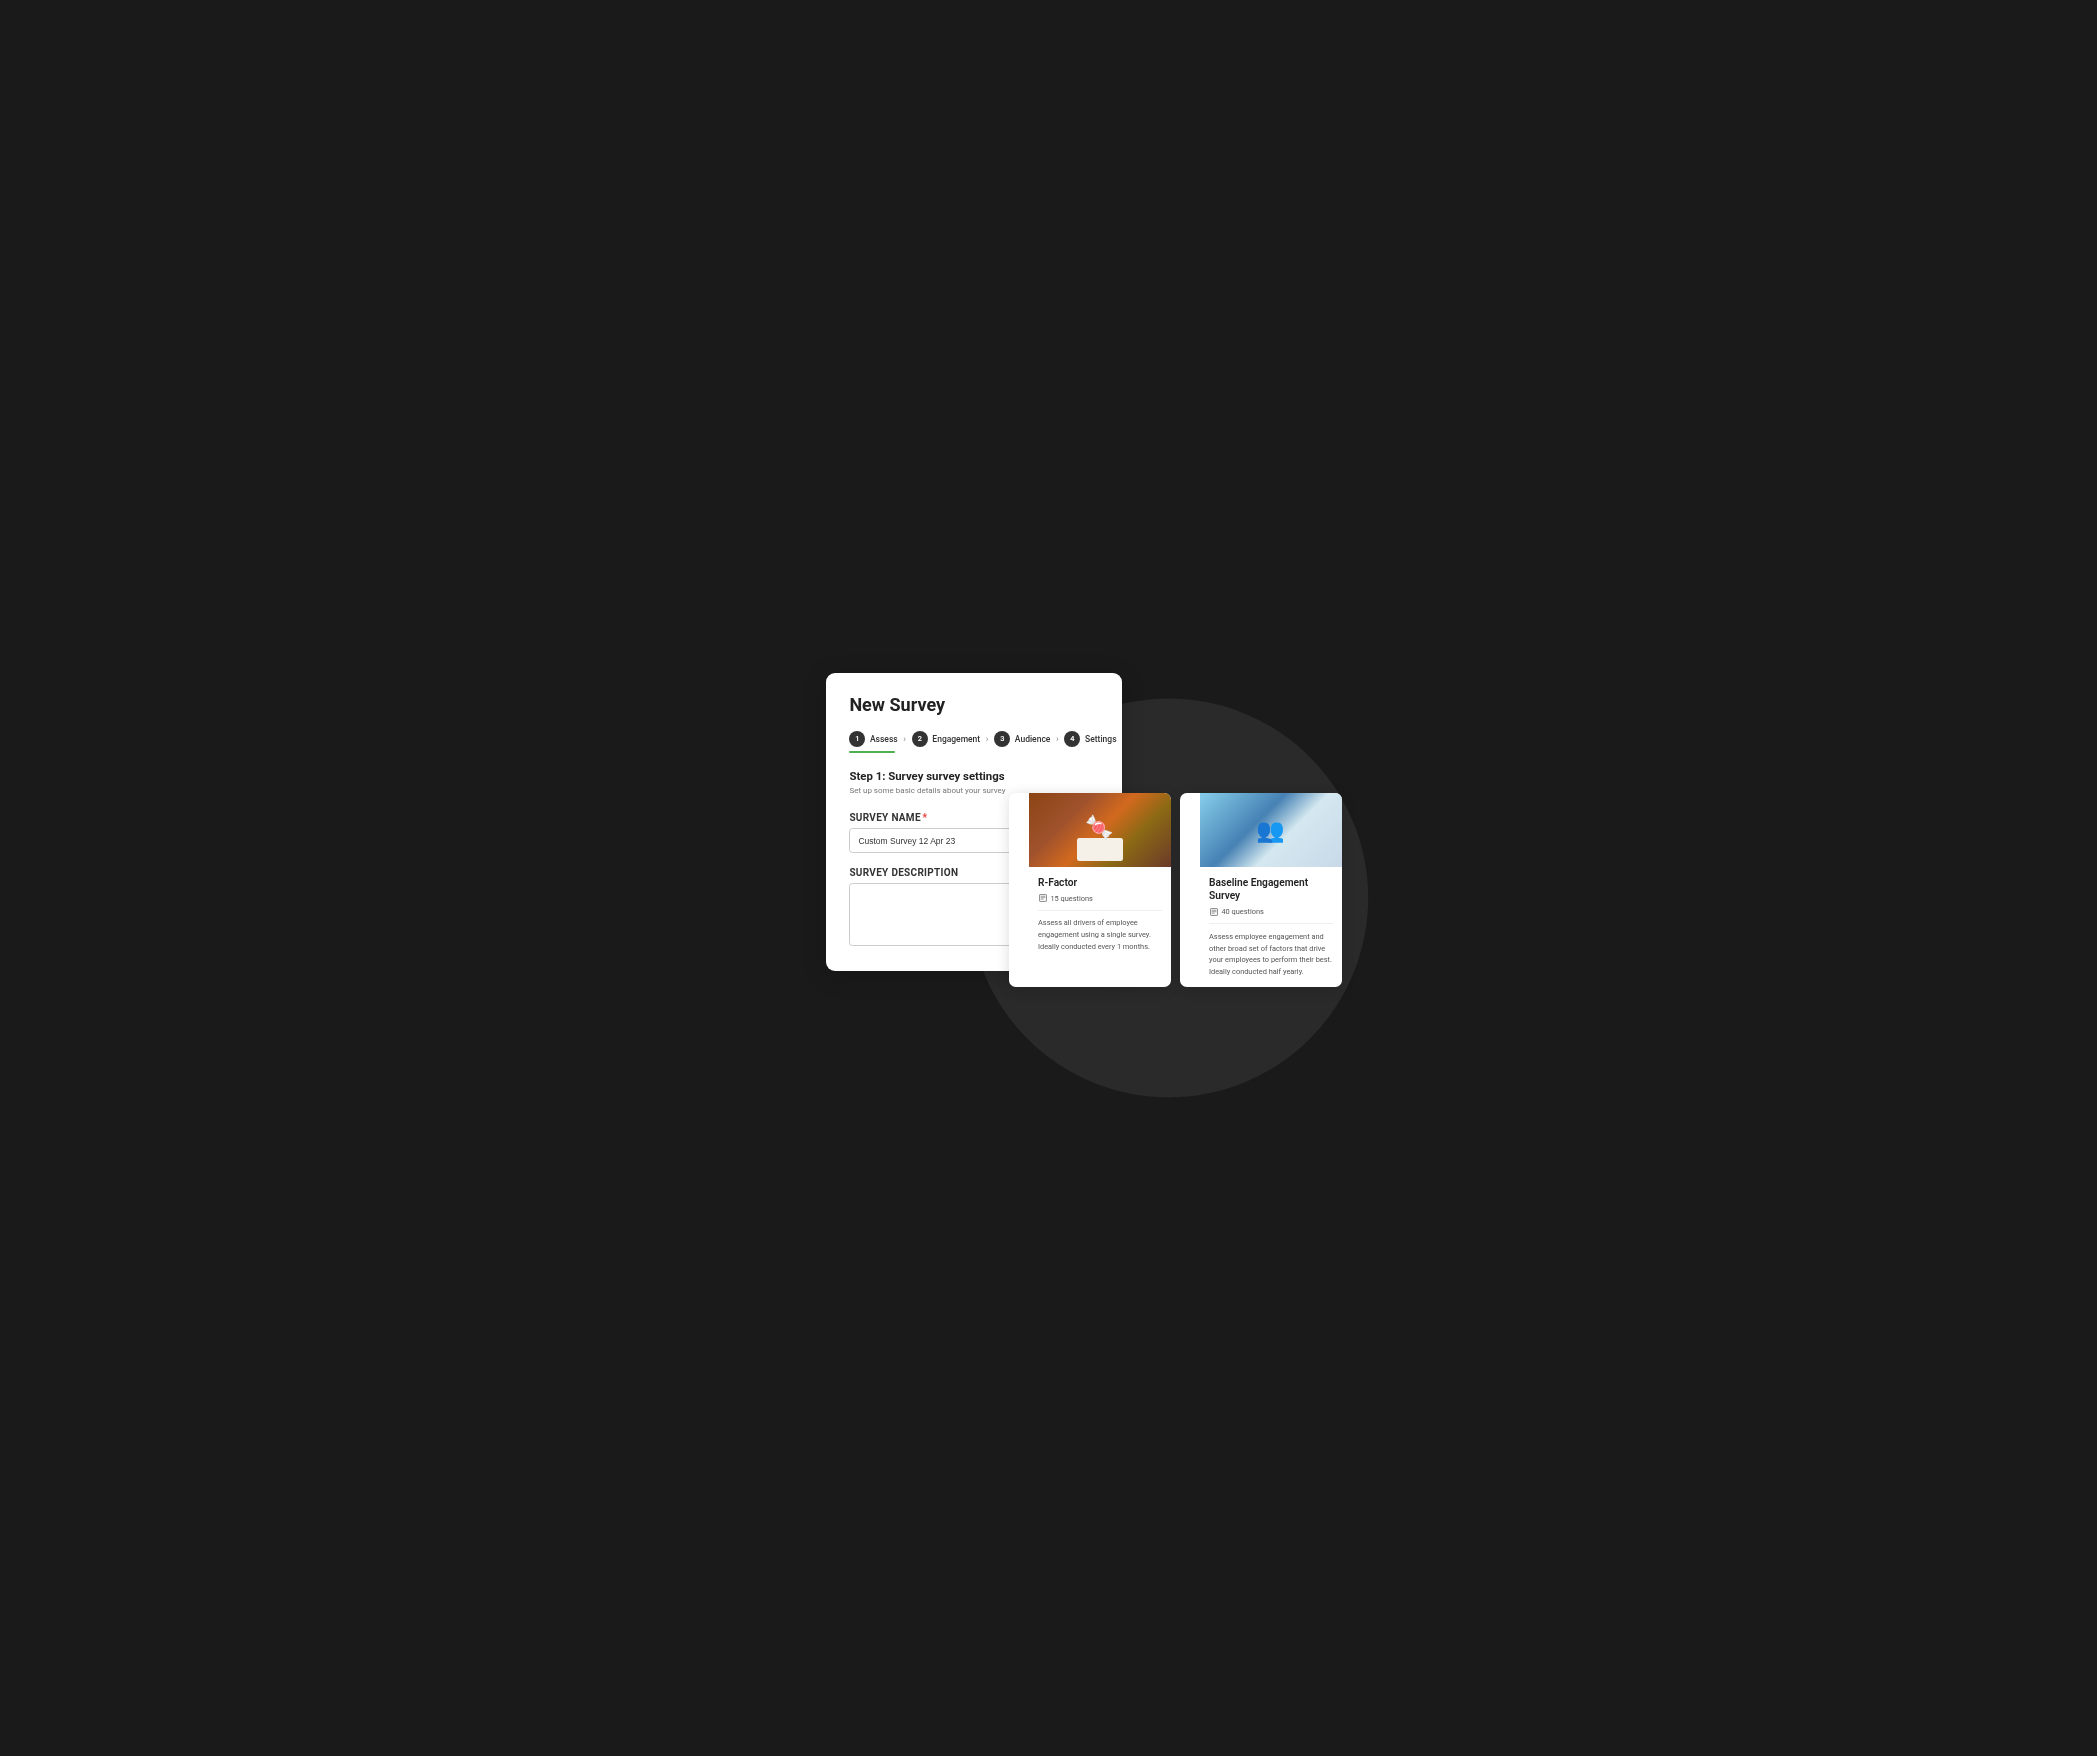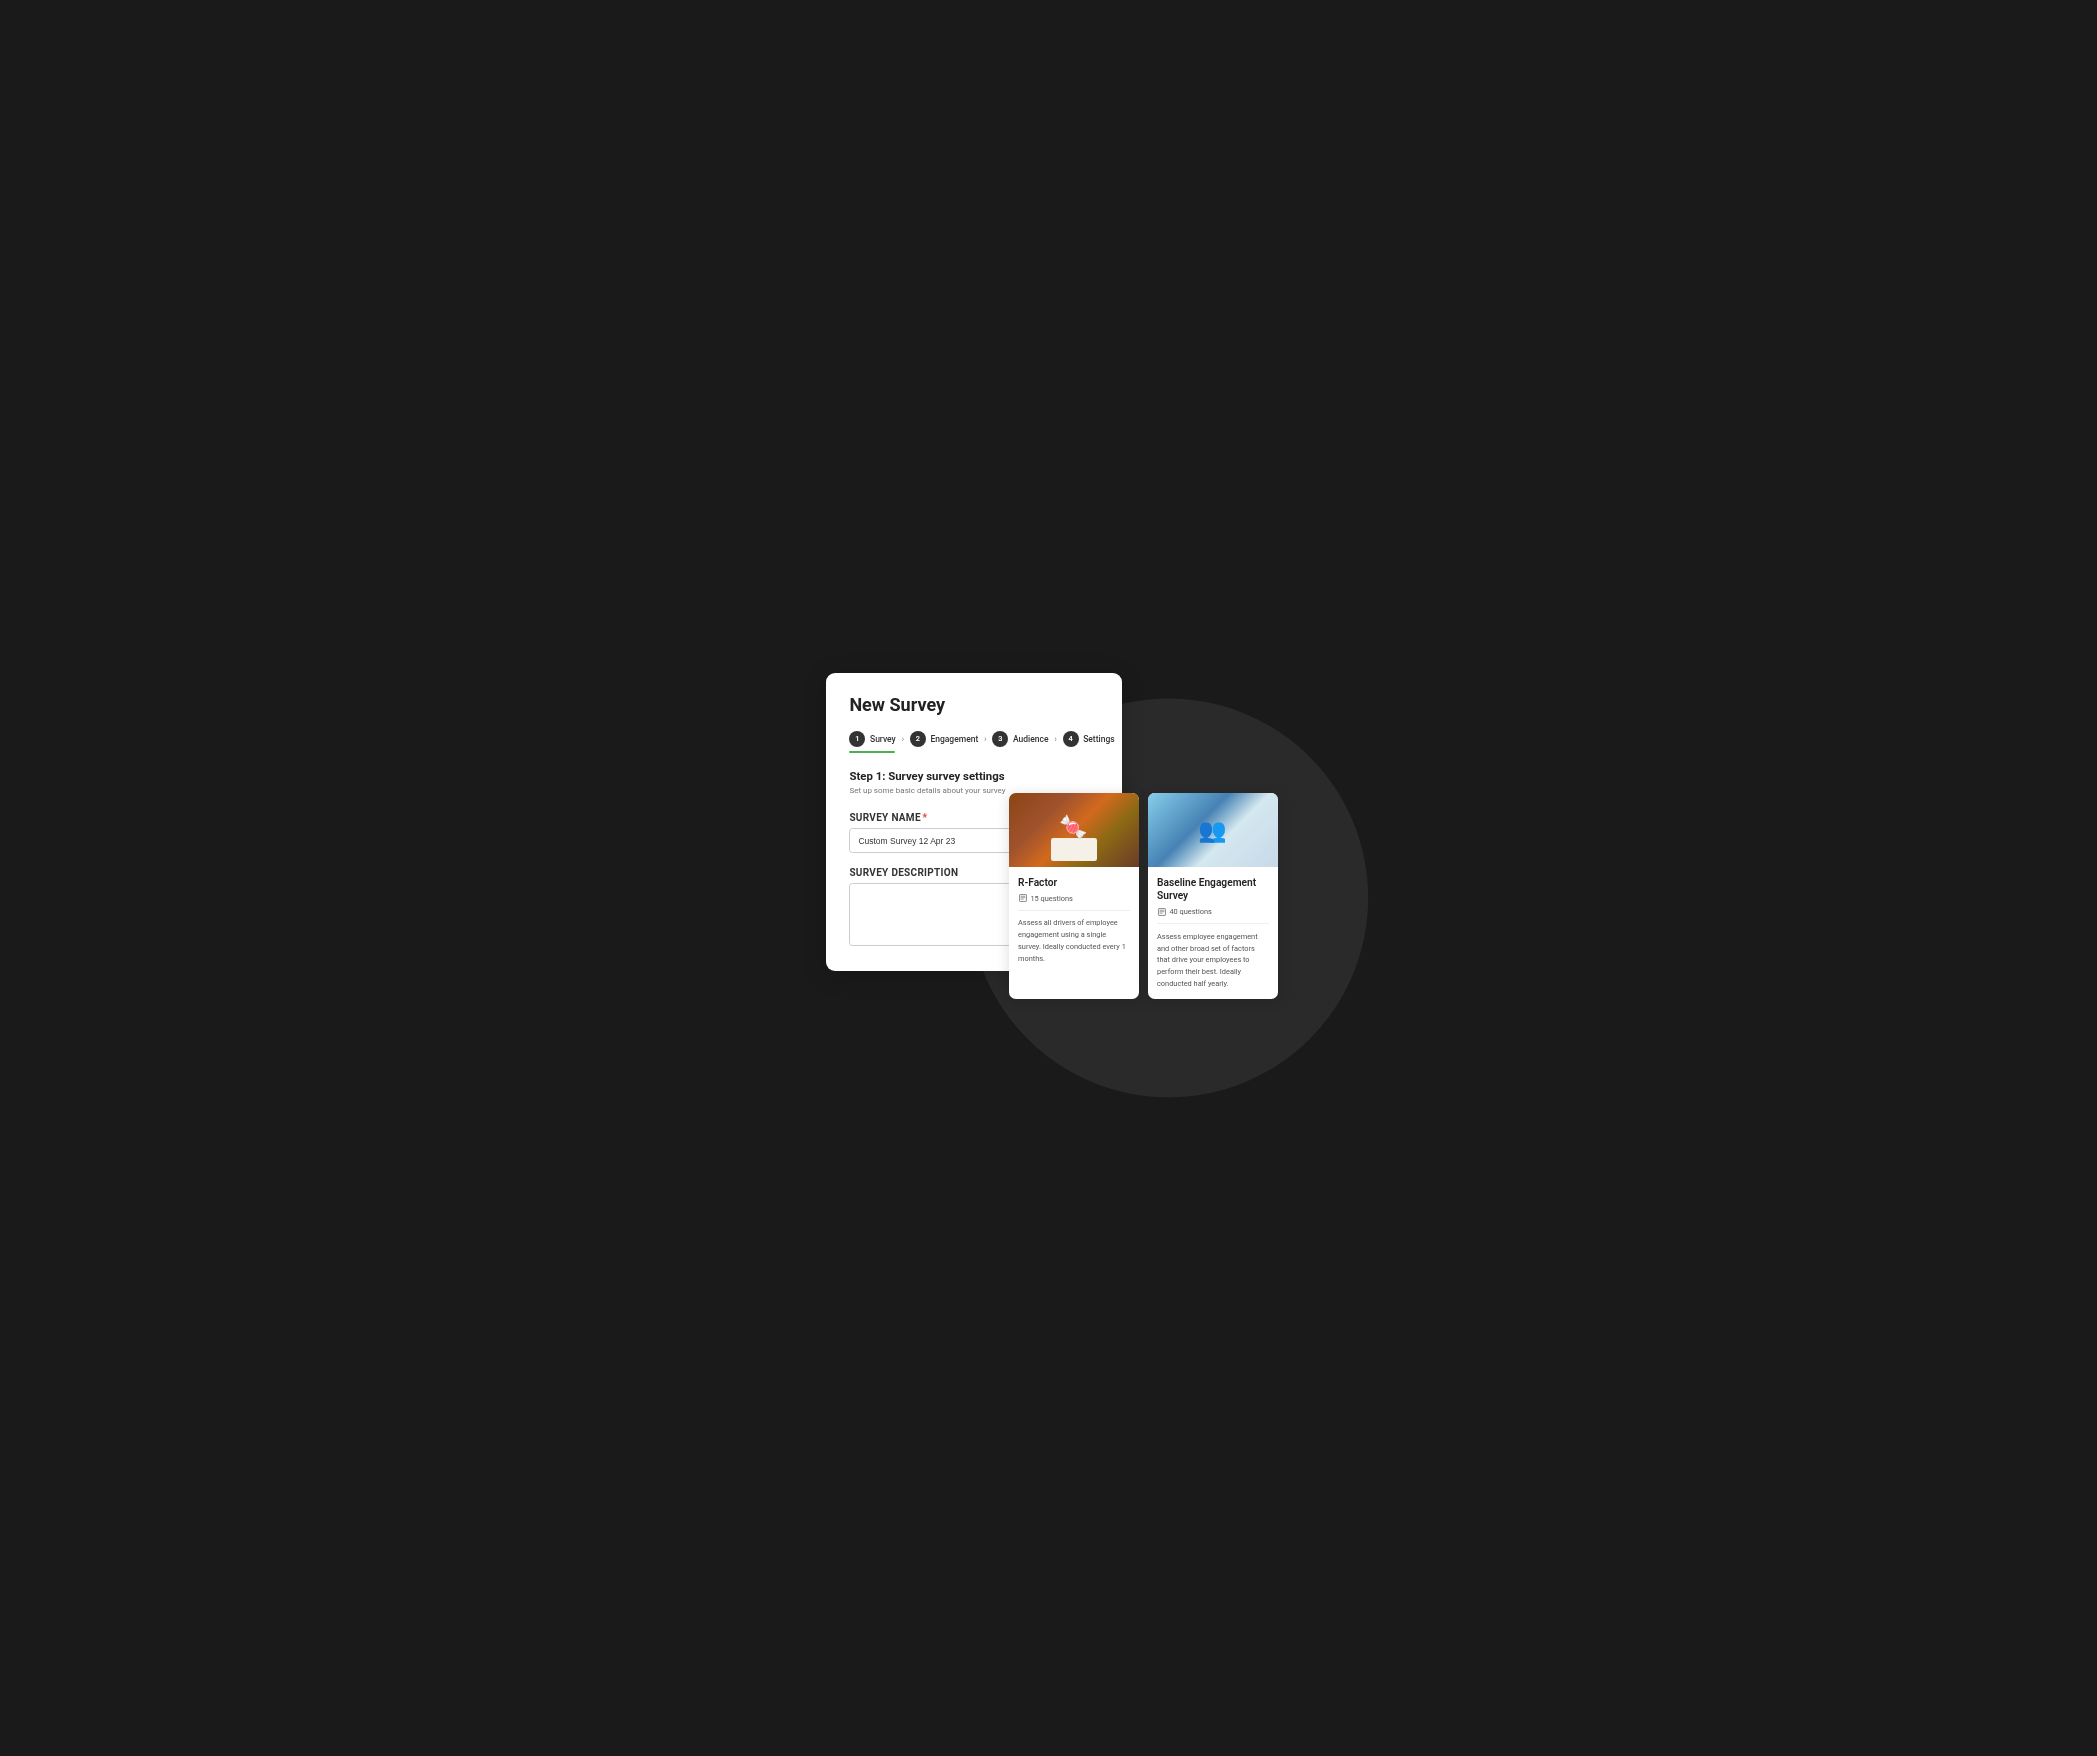--- a/index.html
+++ b/index.html
@@ -158,25 +158,26 @@
     .template-cards {
       position: absolute;
       top: 137px;
       left: 194px;
       z-index: 3;
       display: flex;
       gap: 9px;
     }
 
     .template-card {
-      width: 130px;
+      width: 162px;
       background: #fff;
       border-radius: 6.8px;
       box-shadow: 0 2.3px 13.7px rgba(0,0,0,0.14);
       overflow: hidden;
+      padding-left: 20px;
     }
 
     
     .img-macarons {
       width: 100%;
       height: 74px;
       background: linear-gradient(135deg, #8B4513 0%, #A0522D 30%, #D2691E 50%, #8B6914 70%, #6B3A2A 100%);
       position: relative;
       overflow: hidden;
     }
@@ -265,21 +266,21 @@
 
   <div class="bg-circle"></div>
 
   <div class="main-card">
     <h1 class="card-title">New Survey</h1>
 
     <div class="stepper">
 
       <div class="step-item">
         <div class="step-circle">1</div>
-        <span class="step-label">Survey</span>
+        <span class="step-label">Assess</span>
       </div>
       <span class="step-arrow">›</span>
 
       <div class="step-item">
         <div class="step-circle">2</div>
         <span class="step-label">Engagement</span>
       </div>
       <span class="step-arrow">›</span>
 
       <div class="step-item">

